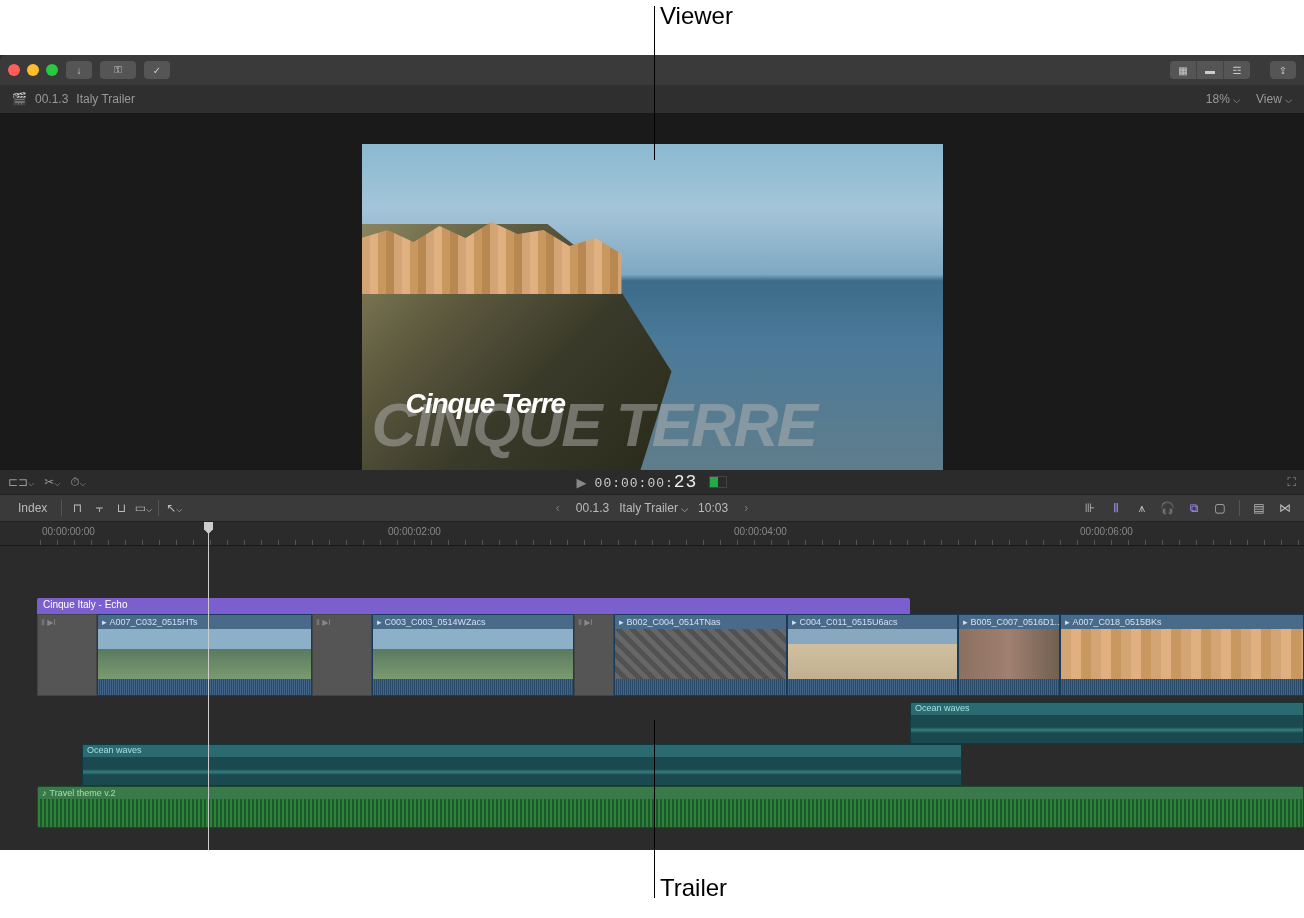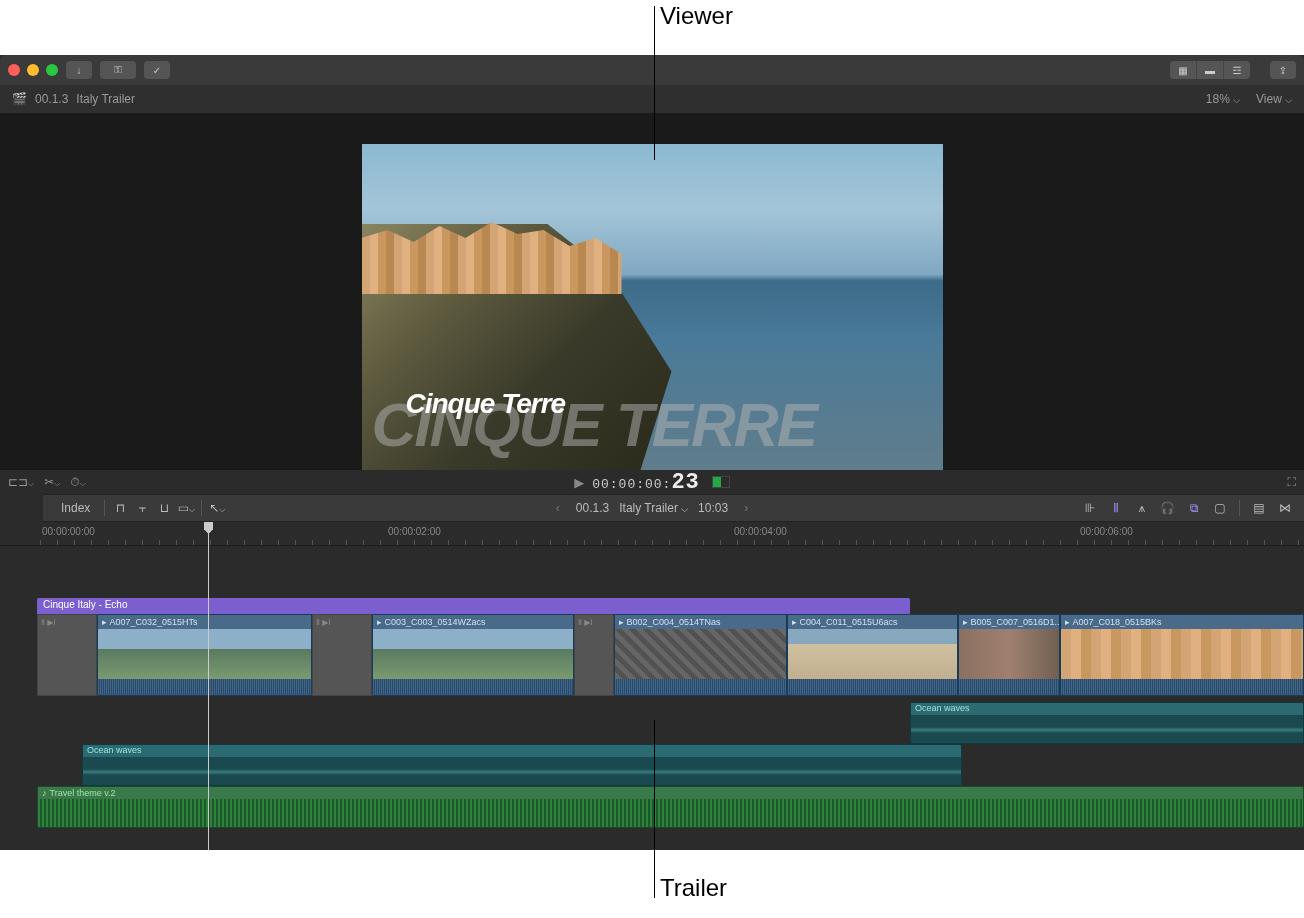--- a/index.html
+++ b/index.html
@@ -32,24 +32,24 @@
   .landmass { position: absolute; left: 0; top: 80px; width: 310px; height: 246px; background: linear-gradient(135deg, #8a8560 0%, #5d5a3e 30%, #3a3a2a 60%, #2a2a1a 100%); clip-path: polygon(0 0, 60% 0, 80% 20%, 100% 60%, 90% 100%, 0 100%); }
   .buildings { position: absolute; left: 0; top: 70px; width: 260px; height: 80px; background: repeating-linear-gradient(90deg, #d4a574 0, #d4a574 8px, #e0b080 8px, #e0b080 16px, #c89860 16px, #c89860 24px, #b88850 24px, #b88850 32px); clip-path: polygon(0 30%, 10% 20%, 20% 35%, 30% 15%, 40% 30%, 50% 10%, 60% 25%, 70% 20%, 80% 40%, 90% 30%, 100% 50%, 100% 100%, 0 100%); }
   .title-overlay-back { position: absolute; left: 10px; bottom: 10px; font-size: 62px; font-weight: 900; color: rgba(180,180,180,0.5); letter-spacing: -2px; font-style:italic; font-family: "Arial Black", sans-serif;}
   .title-overlay { position: absolute; left: 44px; bottom: 50px; font-size: 28px; font-weight: 900; color: #fff; letter-spacing: -1px; font-style: italic; font-family: "Arial Black", sans-serif; }
   
   .playbar { height: 24px; background: #2b2b2b; display: flex; align-items: center; justify-content: center; color: #ccc; font-size: 13px; position: relative; }
   .playbar-left { position: absolute; left: 8px; display: flex; gap: 10px; color: #999; font-size: 12px; }
   .playbar-right { position: absolute; right: 8px; color: #999; font-size: 12px; }
   .play-icon { color: #888; margin-right: 8px; }
   .timecode { font-family: "Courier New", monospace; color: #ccc; letter-spacing:1px;}
-  .timecode .big { font-size: 22px; color: #eee; font-weight: bold; }
+  .timecode .big { font-size: 18px; color: #eee; }
   .audio-meter { width: 18px; height: 12px; background: linear-gradient(90deg, #2a4 0, #2a4 50%, transparent 50%); display:inline-block; margin-left:12px; border:1px solid #444; }
   
-  .timeline-toolbar { height: 28px; background: #3a3a3a; display: flex; align-items: center; padding: 0 8px; color: #bbb; font-size: 12px; border-top: 1px solid #222; border-bottom: 1px solid #222; margin-left: 43px; }
+  .timeline-toolbar { height: 28px; background: #3a3a3a; display: flex; align-items: center; padding: 0 8px; color: #bbb; font-size: 12px; border-top: 1px solid #222; border-bottom: 1px solid #222; }
   .tt-btn { background: none; border: none; color: #bbb; width: 22px; height: 20px; display: flex; align-items: center; justify-content: center; font-size: 12px; border-radius: 3px; }
   .tt-btn.active { color: #a88fff; }
   .tt-sep { width: 1px; height: 16px; background: #555; margin: 0 4px; }
   .index-btn { padding: 0 10px; width: auto; }
   .tt-center { position: absolute; left: 50%; transform: translateX(-50%); display: flex; align-items: center; gap: 10px; }
   .tt-right { margin-left: auto; display: flex; gap: 4px; align-items: center;}
   .nav-arrow { color: #777; padding: 0 6px; }
   
   .timeline { flex: 1; background: #2b2b2b; position: relative; overflow: hidden; }
   .ruler { height: 24px; border-bottom: 1px solid #1a1a1a; position: relative; background: #2b2b2b; }

